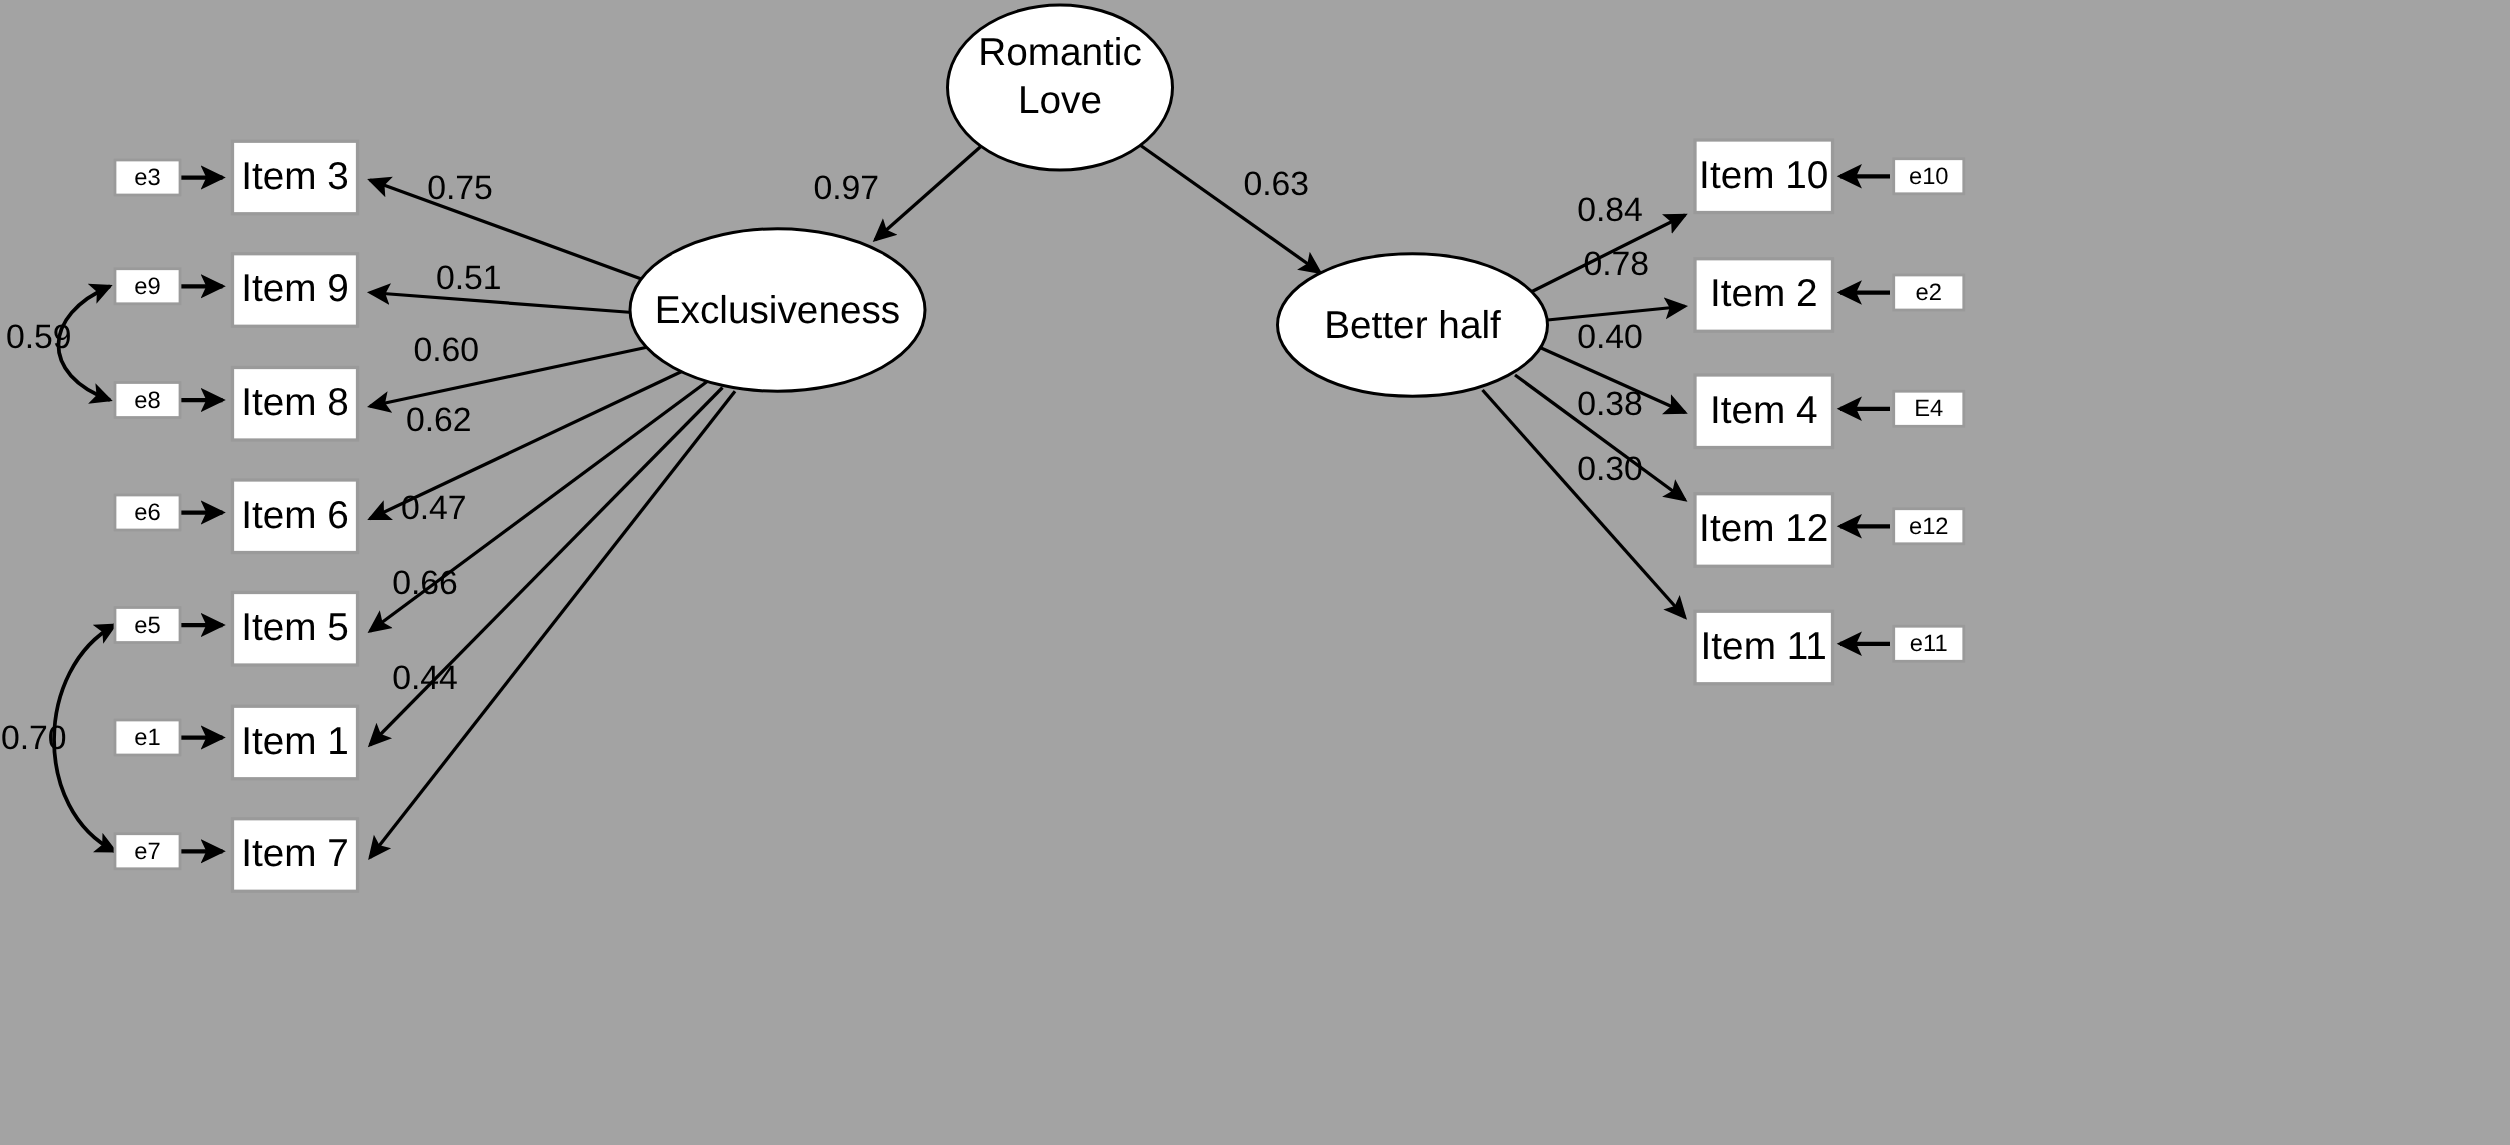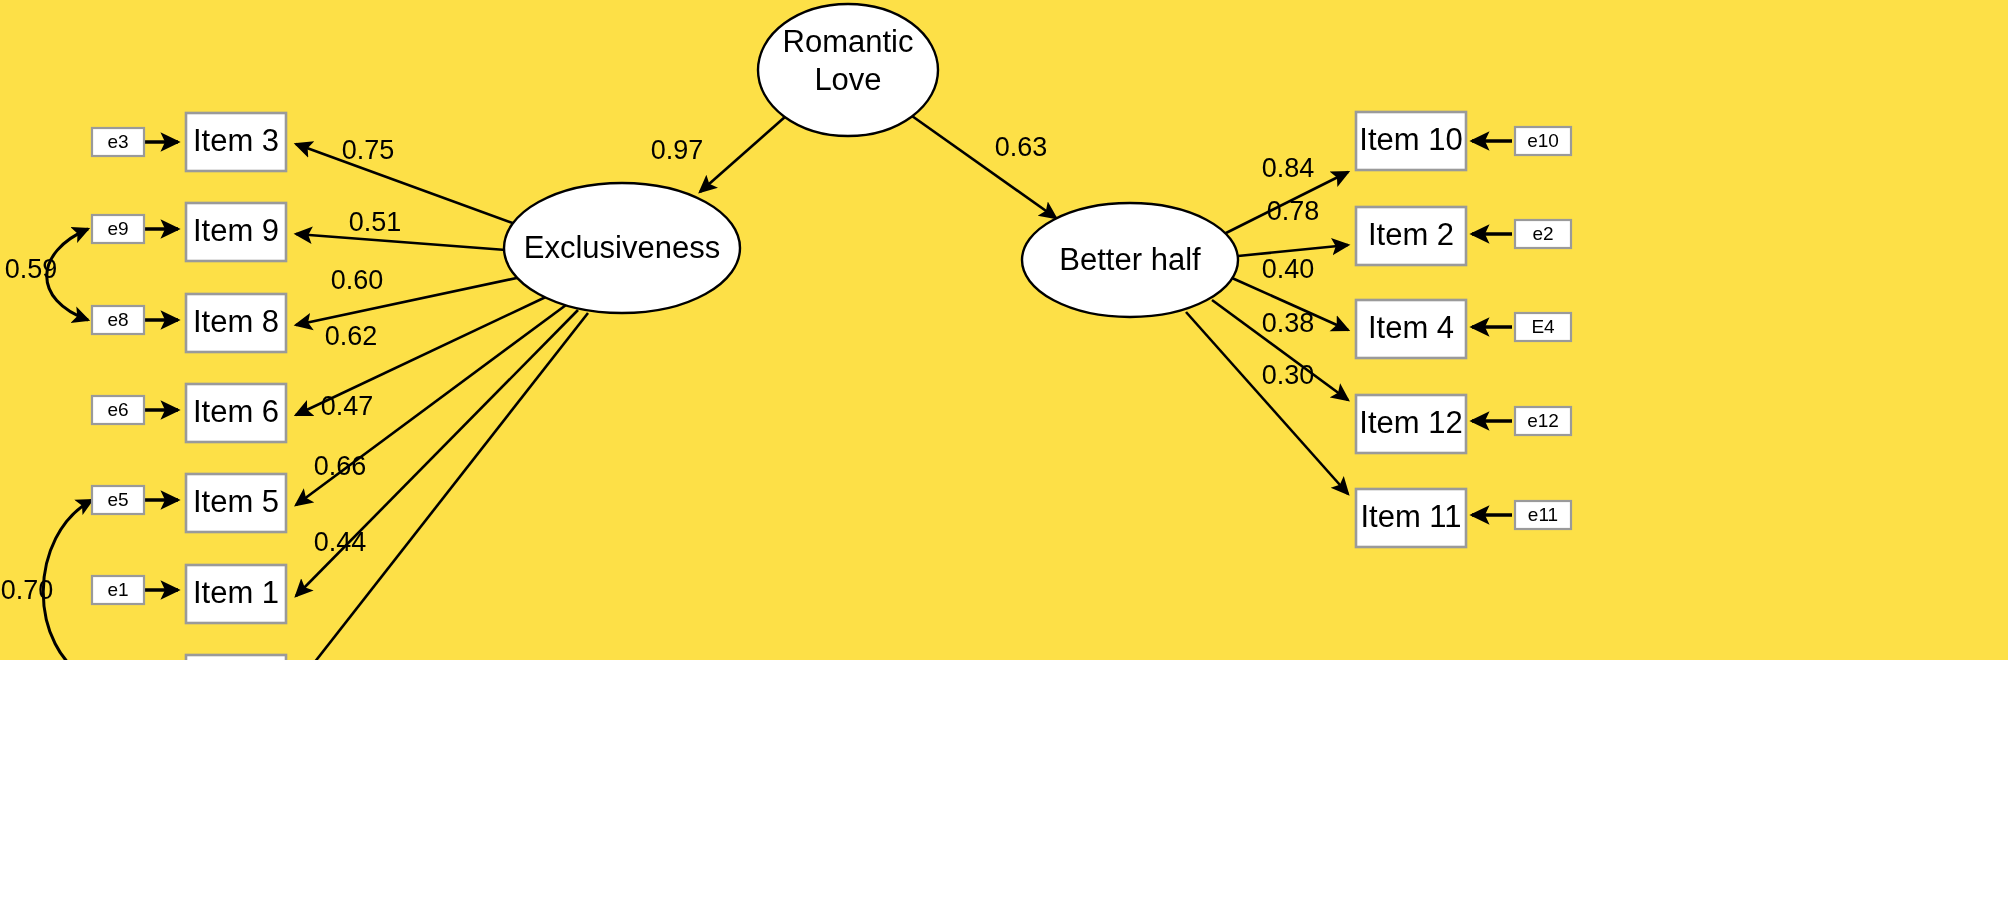--- a/index.html
+++ b/index.html
@@ -3,22 +3,22 @@
 <meta charset="utf-8">
 <style>
   html, body {
     margin: 0;
     padding: 0;
     background: #ffffff;
   }
   #stage {
     position: relative;
     width: 2008px;
-    height: 660px;
-    background: #fde047;
+    height: 916px;
+    background: #a3a3a3;
     overflow: hidden;
     font-family: "Liberation Sans", sans-serif;
   }
   svg#diagram {
     position: absolute;
     left: 0;
     top: 0;
     width: 2008px;
     height: 916px;
   }

